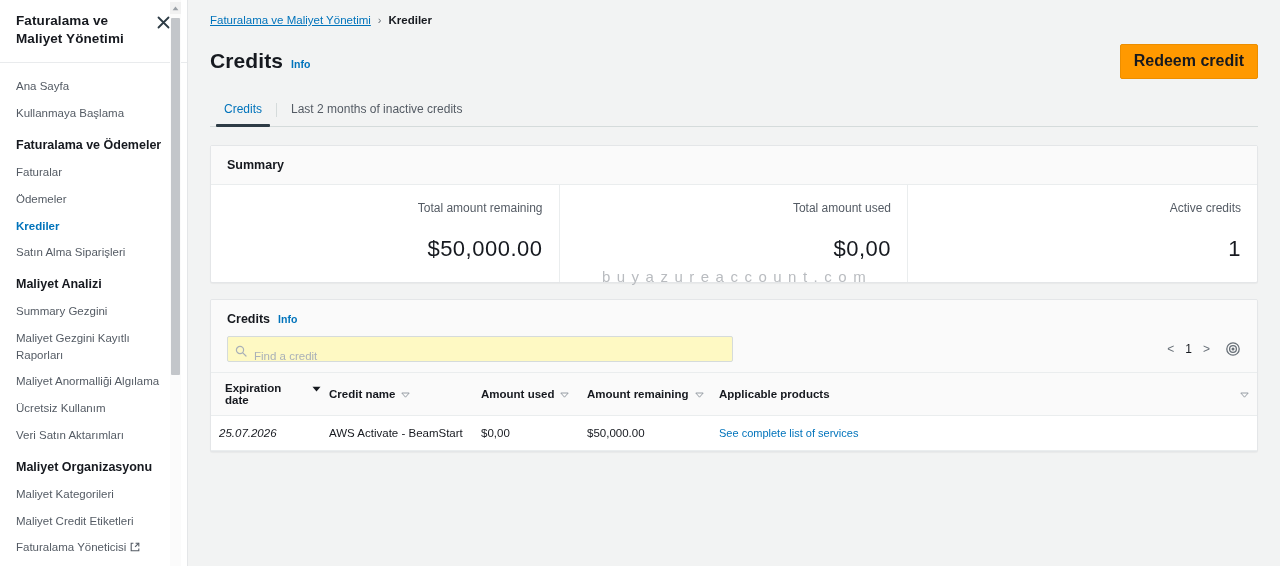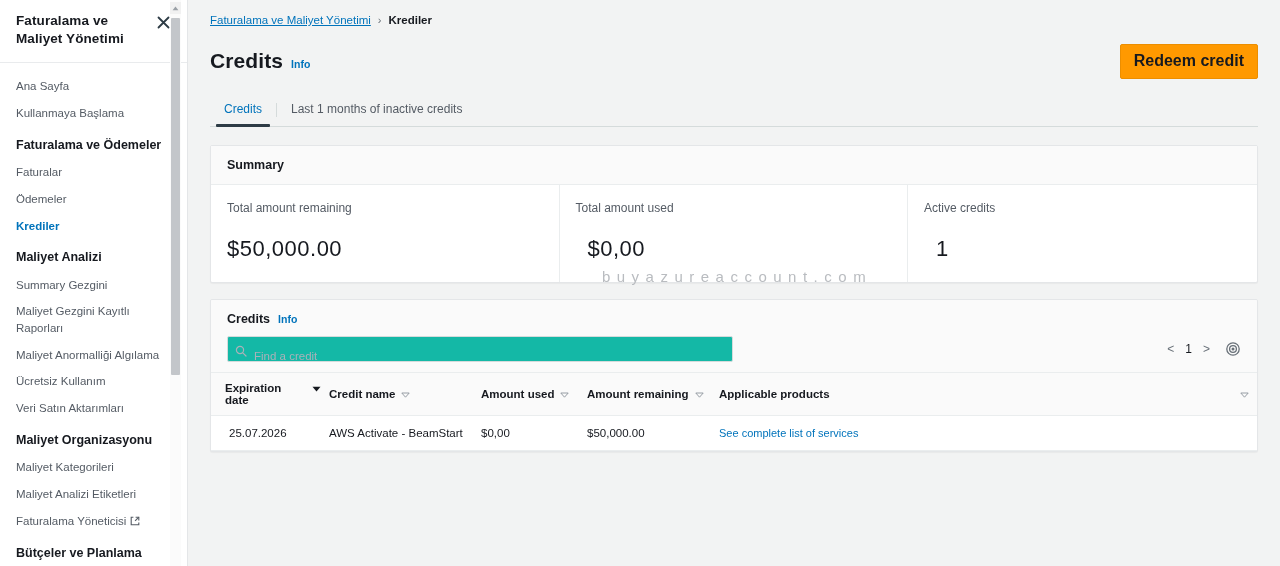--- a/index.html
+++ b/index.html
@@ -117,21 +117,21 @@
   .card {
     background: #ffffff; border: 1px solid #e4e6e8; border-radius: 2px;
     box-shadow: 0 1px 1px rgba(0,0,0,.04);
   }
   .card-head {
     padding: 12px 16px; border-bottom: 1px solid #eaedee; background: #fafafa;
     display: flex; align-items: baseline; gap: 8px;
   }
   .card-title { font-size: 12.5px; font-weight: bold; color: #16191f; }
 
-  #summary-card { margin-top: 18px; }
+  #summary-card { margin-top: 18px; text-align: right; }
   .summary-body { display: flex; align-items: stretch; padding: 0; }
   .sum-col {
     flex: 1 1 0; padding: 16px 16px 20px 16px; position: relative;
   }
   .sum-col + .sum-col { border-left: 1px solid #eaedee; }
   .sum-col.narrow { flex: 0 0 350px; }
   .sum-label { font-size: 12px; color: #545b64; margin-bottom: 20px; }
   .sum-value {
     font-size: 22px; color: #16191f; font-weight: normal;
     letter-spacing: .5px; line-height: 1.25;
@@ -149,21 +149,21 @@
   .tbl-head-left { display: flex; align-items: baseline; gap: 8px; }
   .tbl-controls-row {
     display: flex; align-items: center; gap: 12px; margin-top: 10px;
   }
   .search-box {
     flex: 0 0 506px; position: relative; height: 26px;
   }
   .search-box input {
     width: 100%; height: 26px; border: 1px solid #d5dbdb; border-radius: 2px;
     padding: 14px 8px 0 26px; font-size: 11.5px; color: #16191f;
-    font-family: "Liberation Sans", sans-serif; background: #14b8a6; outline: none;
+    font-family: "Liberation Sans", sans-serif; background: #fef9c3; outline: none;
   }
   .search-box input::placeholder { color: #aab1b8; }
   .search-ico {
     position: absolute; left: 8px; top: 50%; transform: translateY(-50%);
     width: 12px; height: 12px; pointer-events: none;
   }
   .tbl-right {
     margin-left: auto; display: flex; align-items: center; gap: 14px;
   }
   .pager { display: flex; align-items: center; gap: 10px; font-size: 12px; color: #545b64; }
@@ -176,21 +176,21 @@
     background: #fafafa; border-top: 1px solid #eaedee; border-bottom: 1px solid #eaedee;
     font-size: 11.5px; font-weight: bold; color: #16191f;
     text-align: left; padding: 9px 8px 9px 0; vertical-align: middle;
   }
   table.credits th .th-in { display: flex; align-items: flex-start; gap: 6px; }
   table.credits th.c1 { padding-left: 14px; }
   table.credits td {
     font-size: 11.5px; color: #16191f; padding: 11px 8px 11px 0;
     border-bottom: 1px solid #eaedee; vertical-align: middle;
   }
-  table.credits td.c1 { padding-left: 18px; }
+  table.credits td.c1 { padding-left: 8px; font-style: italic; }
   .sort-ic { flex: 0 0 9px; }
   .sort-sp { margin-left: auto; }
   .link-blue { color: #0073bb; cursor: pointer; font-size: 11px; }
 
   
   #watermark {
     position: absolute; left: 0; right: 0; top: 268px;
     text-align: center; pointer-events: none;
     font-size: 15px; letter-spacing: 6.5px; color: #b9bcc0;
     font-family: "Liberation Sans", sans-serif; white-space: nowrap;
@@ -211,29 +211,30 @@
         </svg>
       </div>
     </div>
     <nav class="sb-nav" id="sb-nav">
         <a class="sb-link wrap"><span>Ana Sayfa</span></a>
         <a class="sb-link wrap"><span>Kullanmaya Başlama</span></a>
         <div class="sb-group">Faturalama ve Ödemeler</div>
         <a class="sb-link wrap"><span>Faturalar</span></a>
         <a class="sb-link wrap"><span>Ödemeler</span></a>
         <a class="sb-link wrap active"><span>Krediler</span></a>
+        <a class="sb-link wrap"><span>Satın Alma Siparişleri</span></a>
         <div class="sb-group">Maliyet Analizi</div>
         <a class="sb-link wrap"><span>Summary Gezgini</span></a>
         <a class="sb-link wrap"><span>Maliyet Gezgini Kayıtlı Raporları</span></a>
         <a class="sb-link wrap"><span>Maliyet Anormalliği Algılama</span></a>
         <a class="sb-link wrap"><span>Ücretsiz Kullanım</span></a>
         <a class="sb-link wrap"><span>Veri Satın Aktarımları</span></a>
         <div class="sb-group">Maliyet Organizasyonu</div>
         <a class="sb-link wrap"><span>Maliyet Kategorileri</span></a>
-        <a class="sb-link wrap"><span>Maliyet Analizi Etiketleri</span></a>
+        <a class="sb-link wrap"><span>Maliyet Credit Etiketleri</span></a>
         <a class="sb-link wrap"><span>Faturalama Yöneticisi</span><span class="ext"><svg width="10" height="10" viewBox="0 0 10 10" aria-hidden="true">
               <path d="M3.4 1.2 H1.2 V8.8 H8.8 V6.6" fill="none" stroke="#545b64" stroke-width="1.1"></path>
               <path d="M5.6 1.2 H8.8 V4.4" fill="none" stroke="#545b64" stroke-width="1.1"></path>
               <path d="M8.8 1.2 L5.1 4.9" stroke="#545b64" stroke-width="1.1"></path>
             </svg></span></a>
         <div class="sb-group">Bütçeler ve Planlama</div>
       </nav>
 
     <div class="sb-scroll">
       <div class="sb-scroll-up">
@@ -258,21 +259,21 @@
         <div class="page-title-wrap">
           <span class="page-title">Credits</span>
           <span class="info-link">Info</span>
         </div>
         <button class="btn-redeem">Redeem credit</button>
       </div>
 
       <div class="tabs" id="tabs">
           <div class="tab active">Credits</div>
           <div class="tab-div"></div>
-          <div class="tab">Last 1 months of inactive credits</div>
+          <div class="tab">Last 2 months of inactive credits</div>
         </div>
 
       <section class="card" id="summary-card">
         <div class="card-head">
           <span class="card-title">Summary</span>
         </div>
         <div class="summary-body" id="summary-body">
             <div class="sum-col">
               <div class="sum-label">Total amount remaining</div>
               <div class="sum-value">$50,000.00</div>

